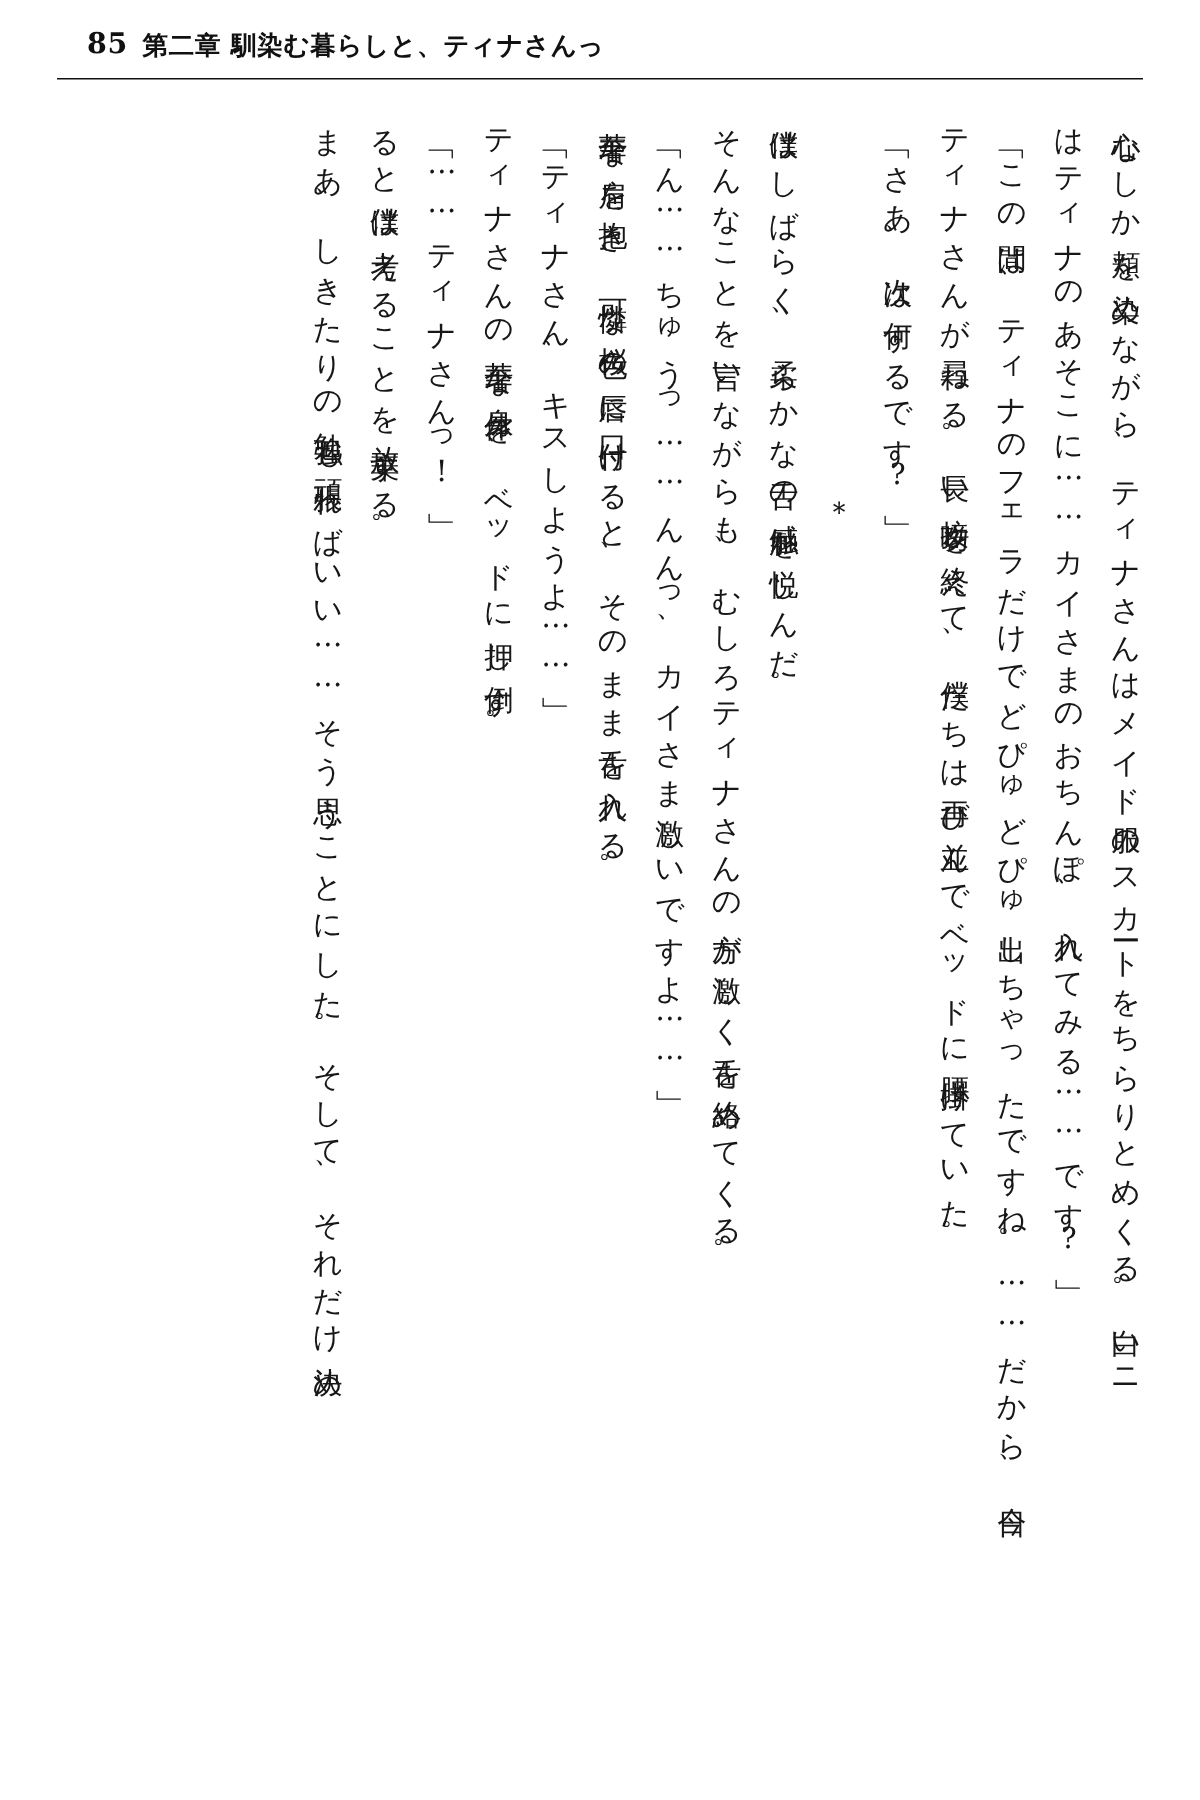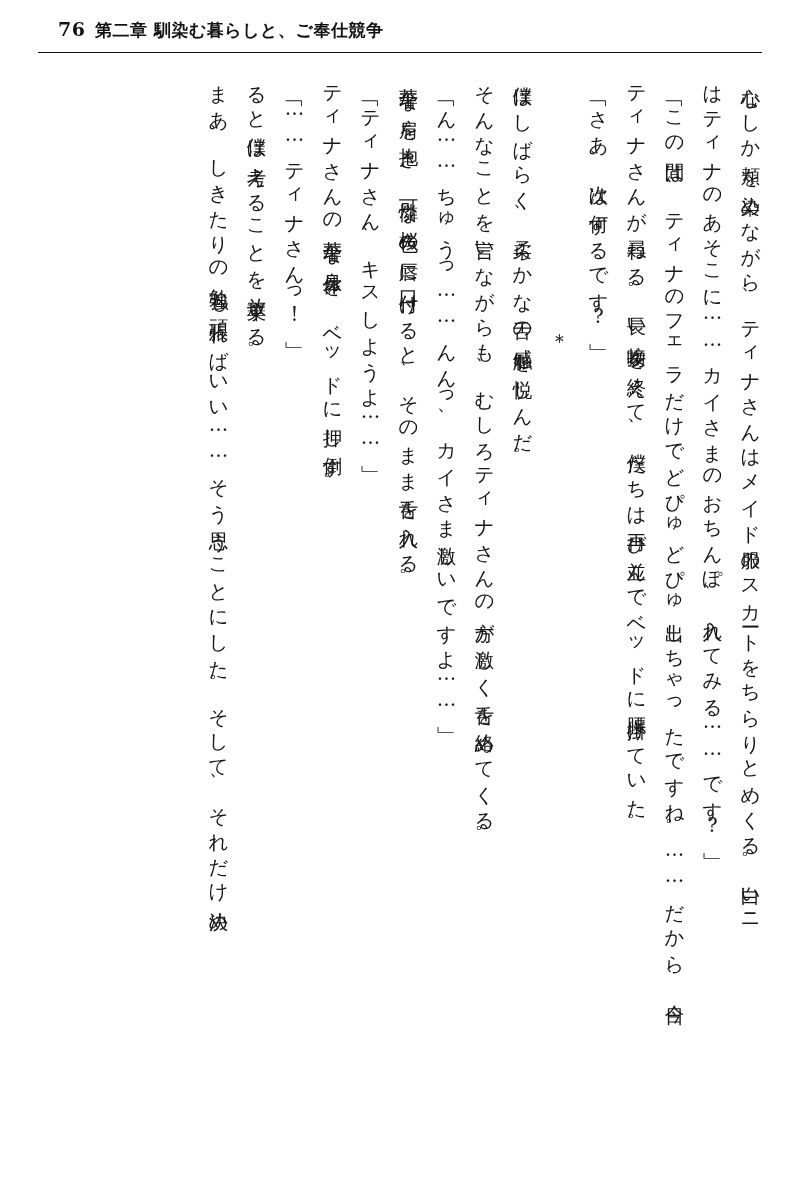--- a/index.html
+++ b/index.html
@@ -107,22 +107,22 @@
     padding-top: 248px;
     font-size: 20px;
   }
 </style>
 </head>
 <body>
 
 <div class="page">
 
   <div class="header">
-    <span class="header-page-number">76</span>
-    <span class="header-chapter-title">第二章 馴染む暮らしと、ご奉仕競争</span>
+    <span class="header-page-number">85</span>
+    <span class="header-chapter-title">第二章 馴染む暮らしと、ティナさんっ</span>
   </div>
   <div class="header-rule"></div>
 
   <div class="body-area">
     <div class="vcolumns" id="vcolumns">
         <div class="vline">まあ、しきたりの勉強も頑張ればいい……そう思うことにした。そして、それだけ決め</div>
         <div class="vline">ると僕は考えることを放棄する。</div>
         <div class="vline indent1">「……ティナさんっ!」</div>
         <div class="vline">ティナさんの華奢な身体を、ベッドに押し倒す。</div>
         <div class="vline indent1">「ティナさん、キスしようよ……」</div>

